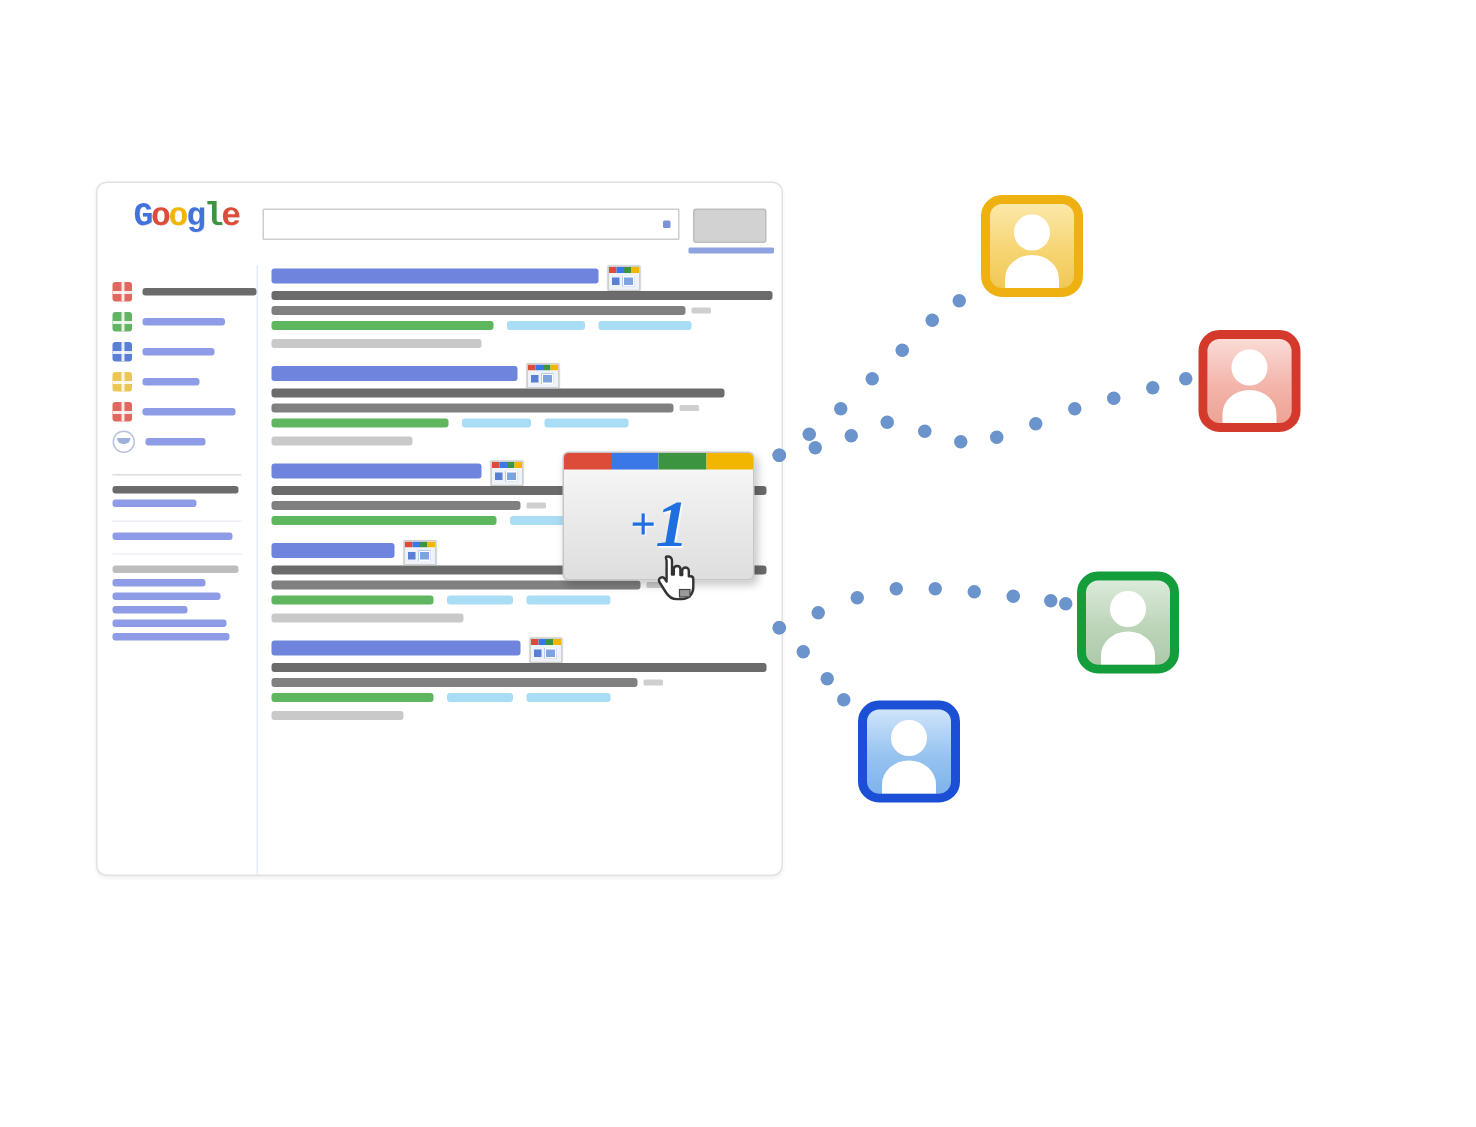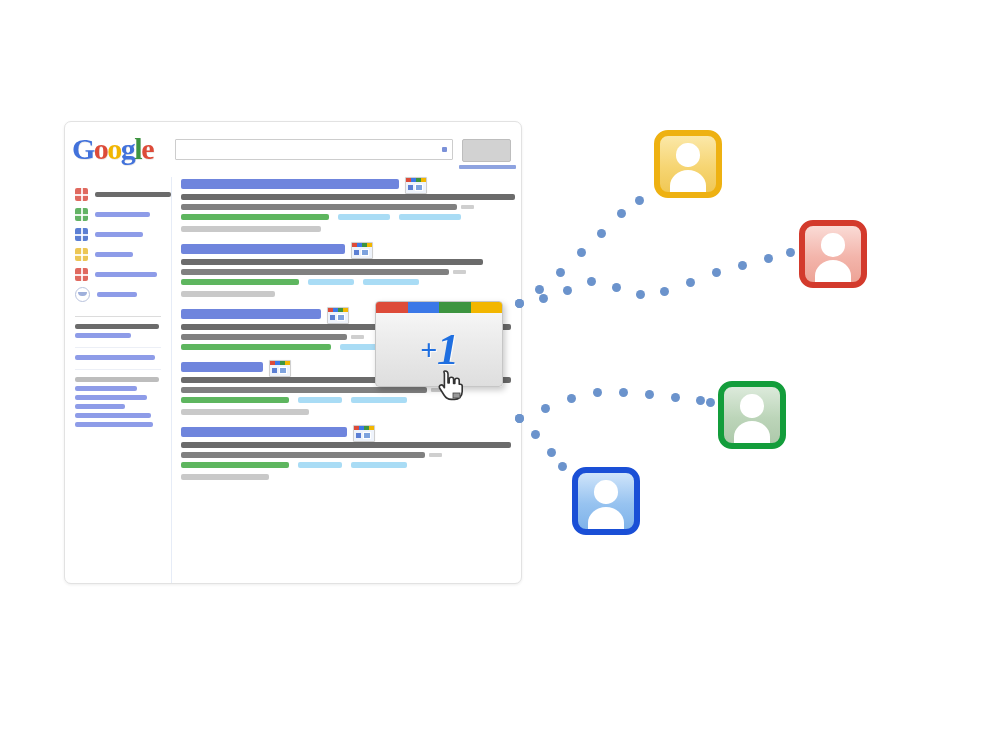--- a/index.html
+++ b/index.html
@@ -20,23 +20,23 @@
     border-radius: 7px;
     box-shadow: 0 1px 3px rgba(0,0,0,0.07);
     overflow: hidden;
   }
 
   
   #win-header {
     position: absolute; left: 0; top: 0; width: 456px; height: 55px;
   }
   #google-logo {
-    position: absolute; left: 7px; top: 12px;
-    font-family: Liberation Serif, serif;
-    font-size: 30px; font-weight: bold; letter-spacing: -1.5px;
+    position: absolute; left: 24px; top: 12px;
+    font-family: Liberation Mono, monospace;
+    font-size: 22px; font-weight: bold; letter-spacing: -1.5px;
     line-height: 1;
     text-shadow: 0.5px 0.5px 0 rgba(0,0,0,0.08);
   }
   #google-logo span { display: inline-block; }
 
   #searchbar-wrap { position: absolute; left: 110px; top: 17px; width: 336px; }
   #search-input-box {
     position: relative;
     width: 276px; height: 19px;
     background: #fff;

